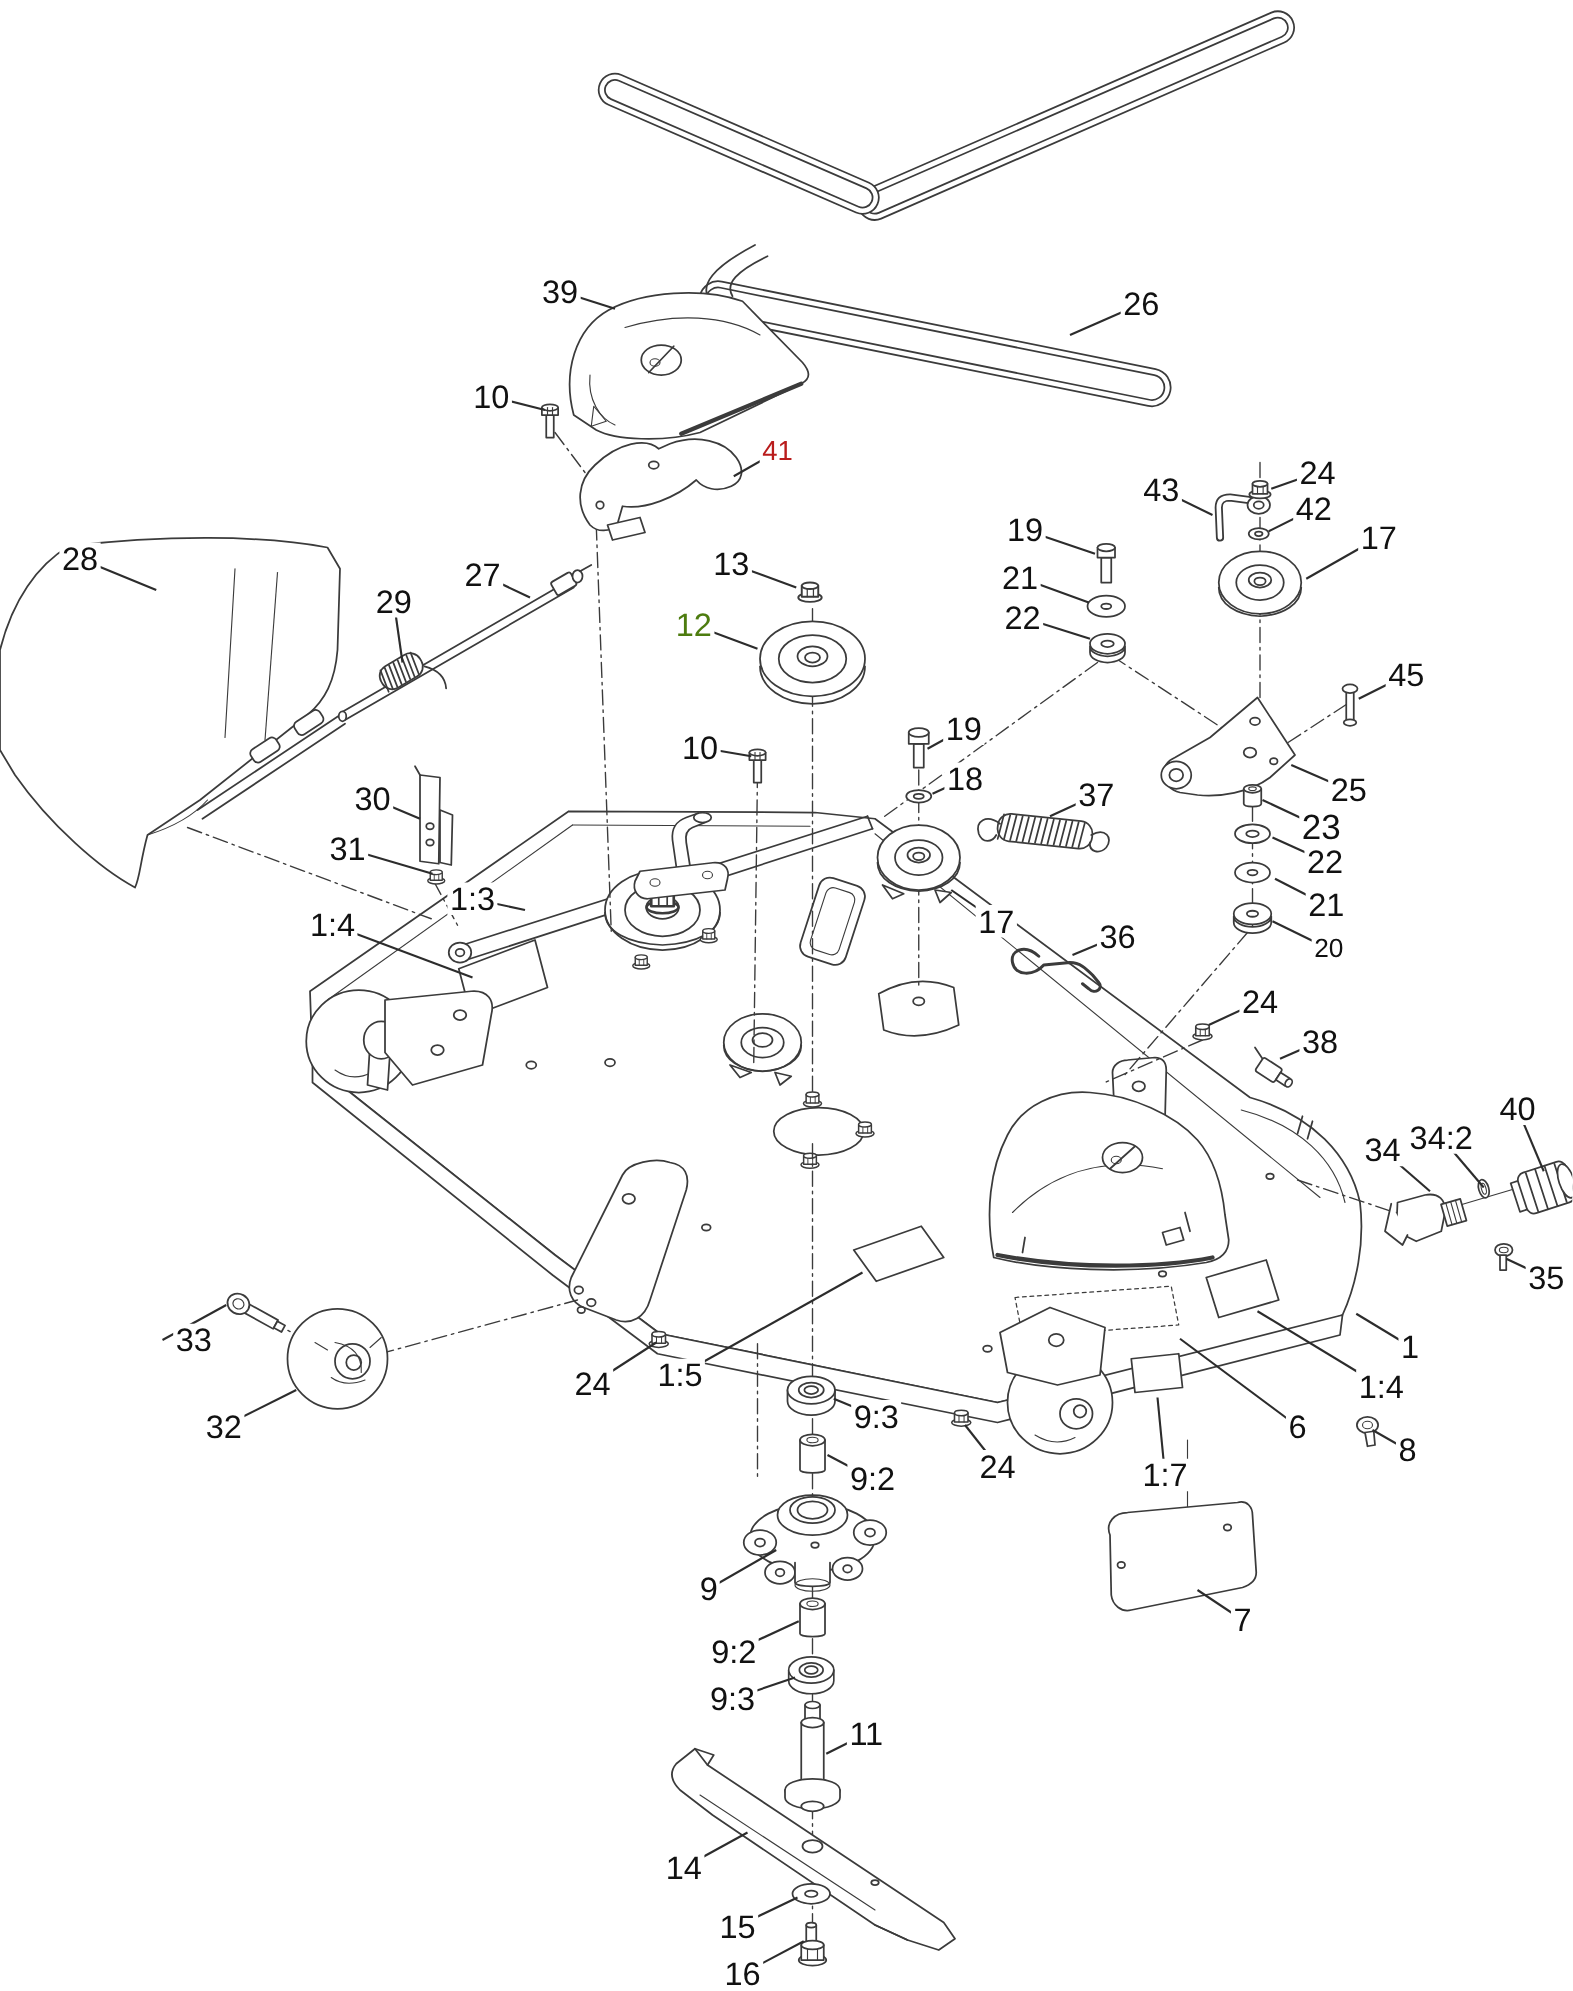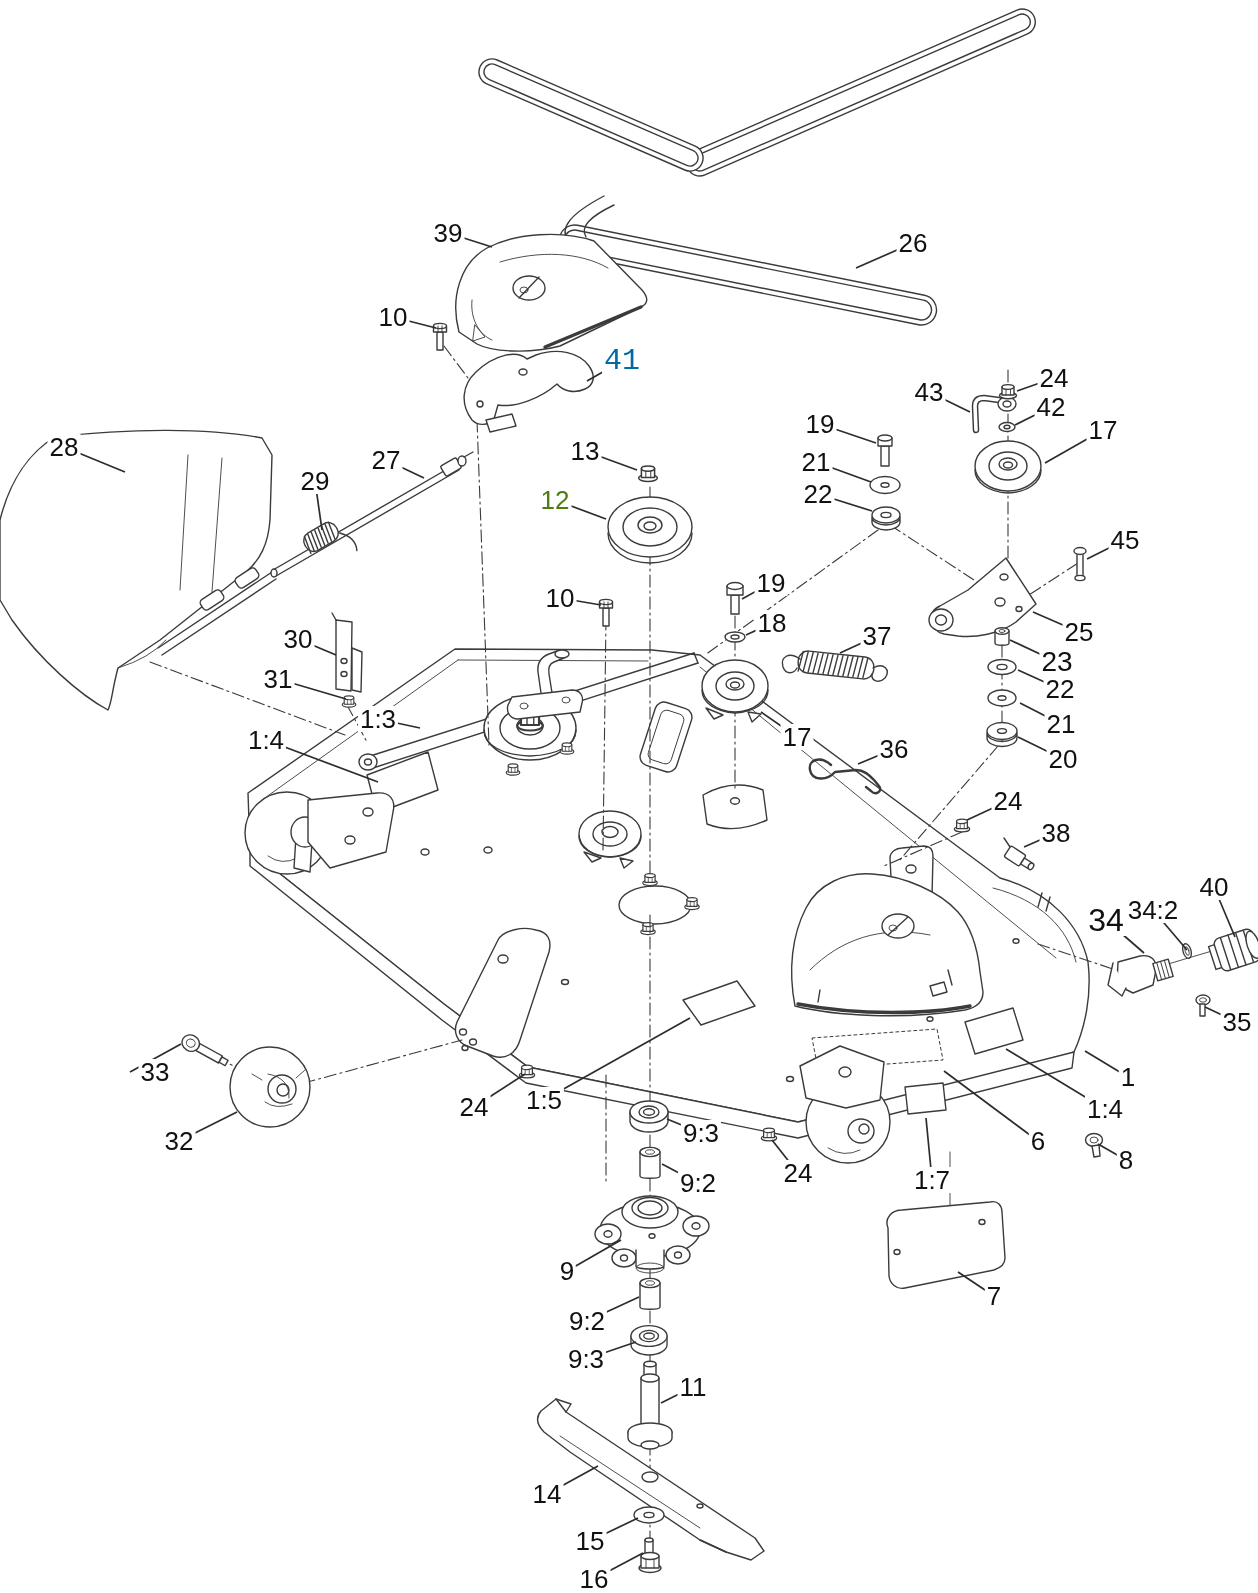--- a/index.html
+++ b/index.html
@@ -600,21 +600,21 @@
       <line x1="693" y1="1387" x2="661" y2="1403" stroke="#2c2c2c" stroke-width="1.7"></line>
       <line x1="547" y1="1494" x2="598" y2="1466" stroke="#2c2c2c" stroke-width="1.7"></line>
       <line x1="590" y1="1541" x2="638" y2="1518" stroke="#2c2c2c" stroke-width="1.7"></line>
       <line x1="594" y1="1579" x2="643" y2="1553" stroke="#2c2c2c" stroke-width="1.7"></line>
     </svg>
 
 <div id="callout-layer">
       <div class="callout" style="left: 448px; top: 233px; font-size: 26px; color: rgb(17, 17, 17);">39</div>
       <div class="callout" style="left: 913px; top: 243px; font-size: 26px; color: rgb(17, 17, 17);">26</div>
       <div class="callout" style="left: 393px; top: 317px; font-size: 26px; color: rgb(17, 17, 17);">10</div>
-      <div class="callout" style="left: 622px; top: 361px; font-size: 30px; color: #0369a1; font-family: Liberation Mono, monospace;">41</div>
+      <div class="callout" style="left: 622px; top: 361px; font-size: 22px; color: #b91c1c;">41</div>
       <div class="callout" style="left: 929px; top: 392px; font-size: 26px; color: rgb(17, 17, 17);">43</div>
       <div class="callout" style="left: 1054px; top: 378px; font-size: 26px; color: rgb(17, 17, 17);">24</div>
       <div class="callout" style="left: 1051px; top: 407px; font-size: 26px; color: rgb(17, 17, 17);">42</div>
       <div class="callout" style="left: 1103px; top: 430px; font-size: 26px; color: rgb(17, 17, 17);">17</div>
       <div class="callout" style="left: 64px; top: 447px; font-size: 26px; color: rgb(17, 17, 17);">28</div>
       <div class="callout" style="left: 386px; top: 460px; font-size: 26px; color: rgb(17, 17, 17);">27</div>
       <div class="callout" style="left: 585px; top: 451px; font-size: 26px; color: rgb(17, 17, 17);">13</div>
       <div class="callout" style="left: 315px; top: 481px; font-size: 26px; color: rgb(17, 17, 17);">29</div>
       <div class="callout" style="left: 555px; top: 500px; font-size: 26px; color: #4d7c0f;">12</div>
       <div class="callout" style="left: 820px; top: 424px; font-size: 26px; color: rgb(17, 17, 17);">19</div>
@@ -624,28 +624,28 @@
       <div class="callout" style="left: 560px; top: 598px; font-size: 26px; color: rgb(17, 17, 17);">10</div>
       <div class="callout" style="left: 771px; top: 583px; font-size: 26px; color: rgb(17, 17, 17);">19</div>
       <div class="callout" style="left: 772px; top: 623px; font-size: 26px; color: rgb(17, 17, 17);">18</div>
       <div class="callout" style="left: 877px; top: 636px; font-size: 26px; color: rgb(17, 17, 17);">37</div>
       <div class="callout" style="left: 1079px; top: 632px; font-size: 26px; color: rgb(17, 17, 17);">25</div>
       <div class="callout" style="left: 797px; top: 737px; font-size: 26px; color: rgb(17, 17, 17);">17</div>
       <div class="callout" style="left: 894px; top: 749px; font-size: 26px; color: rgb(17, 17, 17);">36</div>
       <div class="callout" style="left: 1057px; top: 662px; font-size: 28px; color: rgb(17, 17, 17);">23</div>
       <div class="callout" style="left: 1060px; top: 689px; font-size: 26px; color: rgb(17, 17, 17);">22</div>
       <div class="callout" style="left: 1061px; top: 724px; font-size: 26px; color: rgb(17, 17, 17);">21</div>
-      <div class="callout" style="left: 1063px; top: 759px; font-size: 26px; color: rgb(17, 17, 17);">20</div>
+      <div class="callout" style="left: 1063px; top: 759px; font-size: 21px; color: rgb(17, 17, 17);">20</div>
       <div class="callout" style="left: 298px; top: 639px; font-size: 26px; color: rgb(17, 17, 17);">30</div>
       <div class="callout" style="left: 278px; top: 679px; font-size: 26px; color: rgb(17, 17, 17);">31</div>
       <div class="callout" style="left: 378px; top: 719px; font-size: 26px; color: rgb(17, 17, 17); text-align: center;">1:3</div>
       <div class="callout" style="left: 266px; top: 740px; font-size: 26px; color: rgb(17, 17, 17);">1:4</div>
       <div class="callout" style="left: 1008px; top: 801px; font-size: 26px; color: rgb(17, 17, 17);">24</div>
       <div class="callout" style="left: 1056px; top: 833px; font-size: 26px; color: rgb(17, 17, 17);">38</div>
-      <div class="callout" style="left: 1106px; top: 920px; font-size: 32px; color: rgb(17, 17, 17);">34</div>
+      <div class="callout" style="left: 1106px; top: 920px; font-size: 26px; color: rgb(17, 17, 17);">34</div>
       <div class="callout" style="left: 1153px; top: 910px; font-size: 26px; color: rgb(17, 17, 17);">34:2</div>
       <div class="callout" style="left: 1214px; top: 887px; font-size: 26px; color: rgb(17, 17, 17);">40</div>
       <div class="callout" style="left: 1237px; top: 1022px; font-size: 26px; color: rgb(17, 17, 17);">35</div>
       <div class="callout" style="left: 1128px; top: 1077px; font-size: 26px; color: rgb(17, 17, 17);">1</div>
       <div class="callout" style="left: 1105px; top: 1109px; font-size: 26px; color: rgb(17, 17, 17);">1:4</div>
       <div class="callout" style="left: 1038px; top: 1141px; font-size: 26px; color: rgb(17, 17, 17);">6</div>
       <div class="callout" style="left: 932px; top: 1180px; font-size: 26px; color: rgb(17, 17, 17);">1:7</div>
       <div class="callout" style="left: 994px; top: 1296px; font-size: 26px; color: rgb(17, 17, 17);">7</div>
       <div class="callout" style="left: 1126px; top: 1160px; font-size: 26px; color: rgb(17, 17, 17);">8</div>
       <div class="callout" style="left: 798px; top: 1173px; font-size: 26px; color: rgb(17, 17, 17);">24</div>

